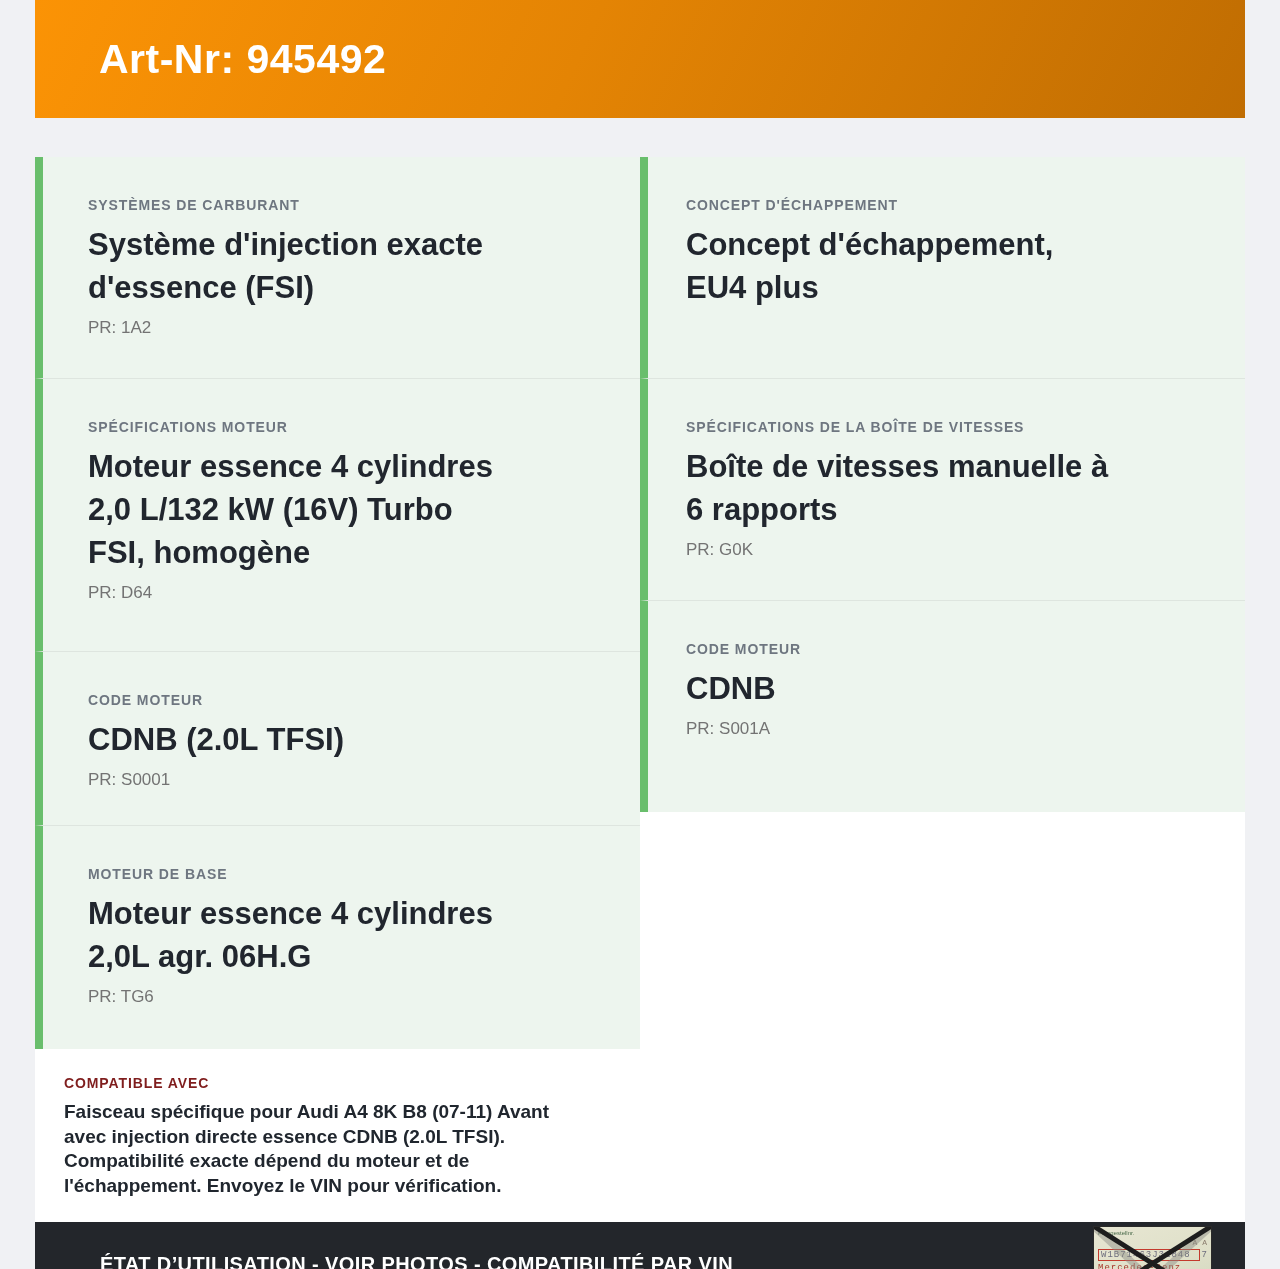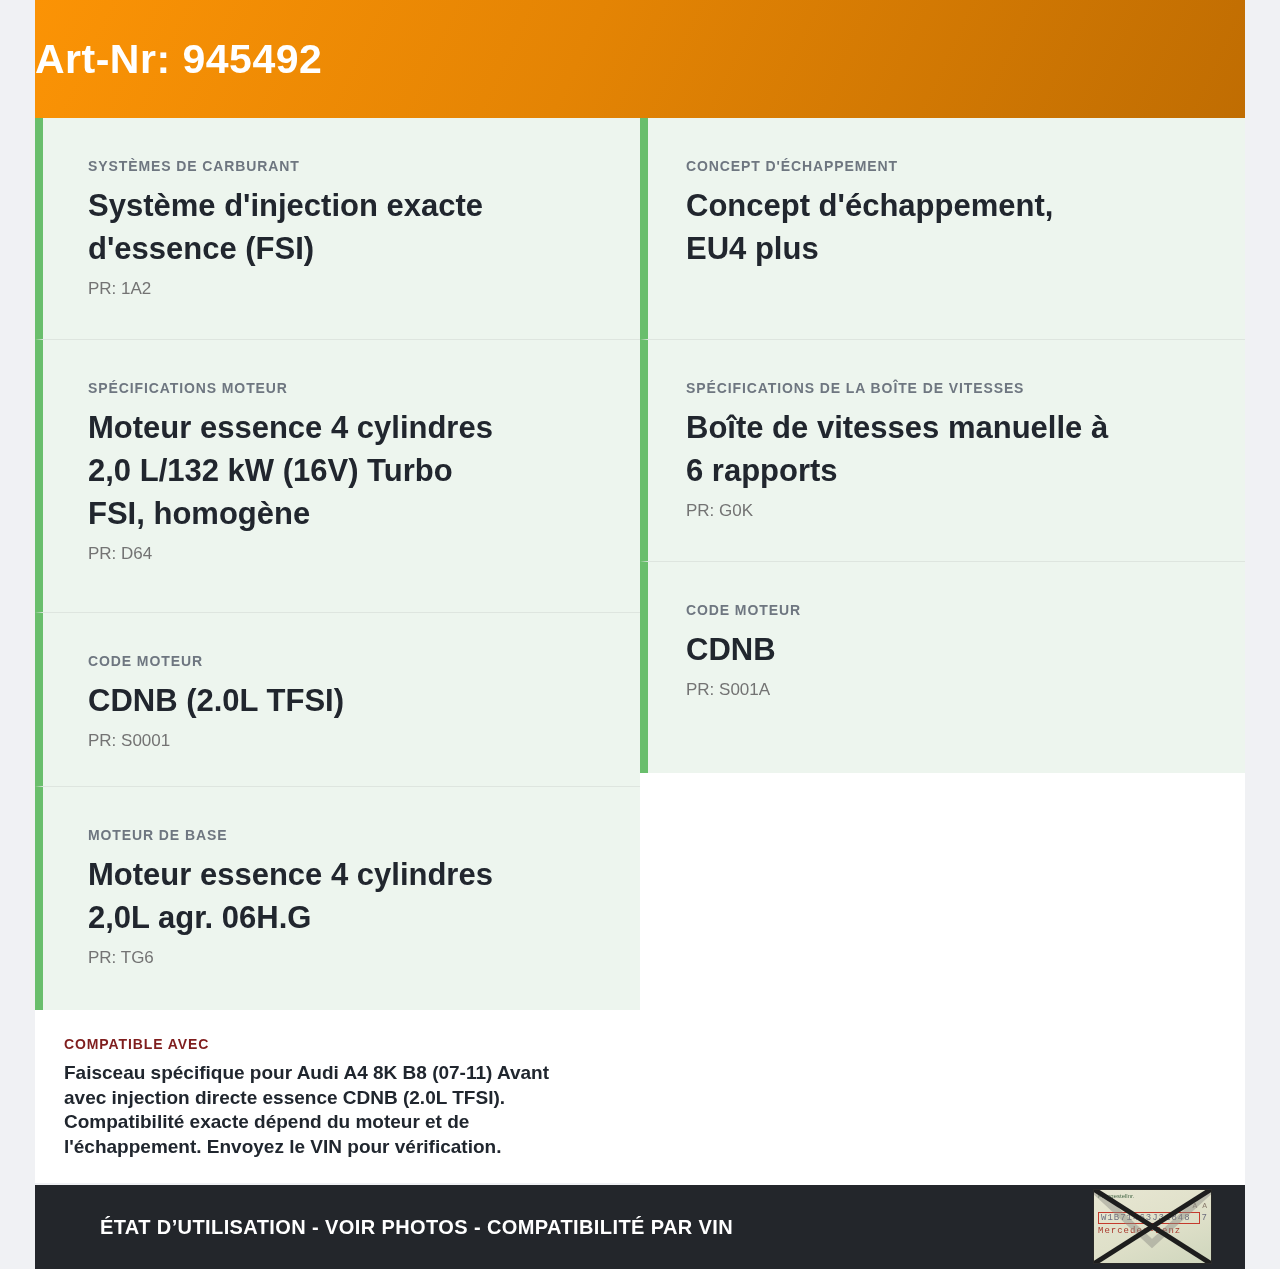--- a/index.html
+++ b/index.html
@@ -1,25 +1,25 @@
 <!DOCTYPE html>
 <html><head>
 <meta charset="utf-8">
 <style>
   * { margin:0; padding:0; box-sizing:border-box; }
   html,body { width:1280px; height:1269px; background:#f0f1f4; font-family:"Liberation Sans", sans-serif; }
   .page { margin-left:35px; width:1210px; height:1269px; display:flex; flex-direction:column; background:#f0f1f4; }
 
   
   .header { height:118px; flex:0 0 118px; background:linear-gradient(115deg,#fb9305 0%,#e48404 45%,#c06d02 100%);
-            display:flex; align-items:center; }
+            display:flex; align-items:center; padding-left:64px; }
   .header h1 { color:#ffffff; font-size:41px; font-weight:800; letter-spacing:0.5px; }
 
   
-  .columns { display:flex; flex:1 1 auto; align-items:stretch; }
+  .columns { display:flex; flex:1 1 auto; align-items:stretch;margin-top:39px; }
   .col { width:605px; display:flex; flex-direction:column; }
 
   .card { background:#edf5ee; border-left:8px solid #69be6c; padding:40px 38px 0 45px; overflow:hidden; }
   .col-right .card { padding-left:38px; }
   .card + .card { border-top:1px solid #dee5df; }
 
   .card-label { font-size:14px; font-weight:700; color:#6e7680; letter-spacing:0.9px; }
   .card-title { margin-top:10px; font-size:31px; font-weight:700; color:#21262e; line-height:43px; white-space:pre-line; }
   .card-pr { margin-top:9px; font-size:17px; color:#737373; }
 

